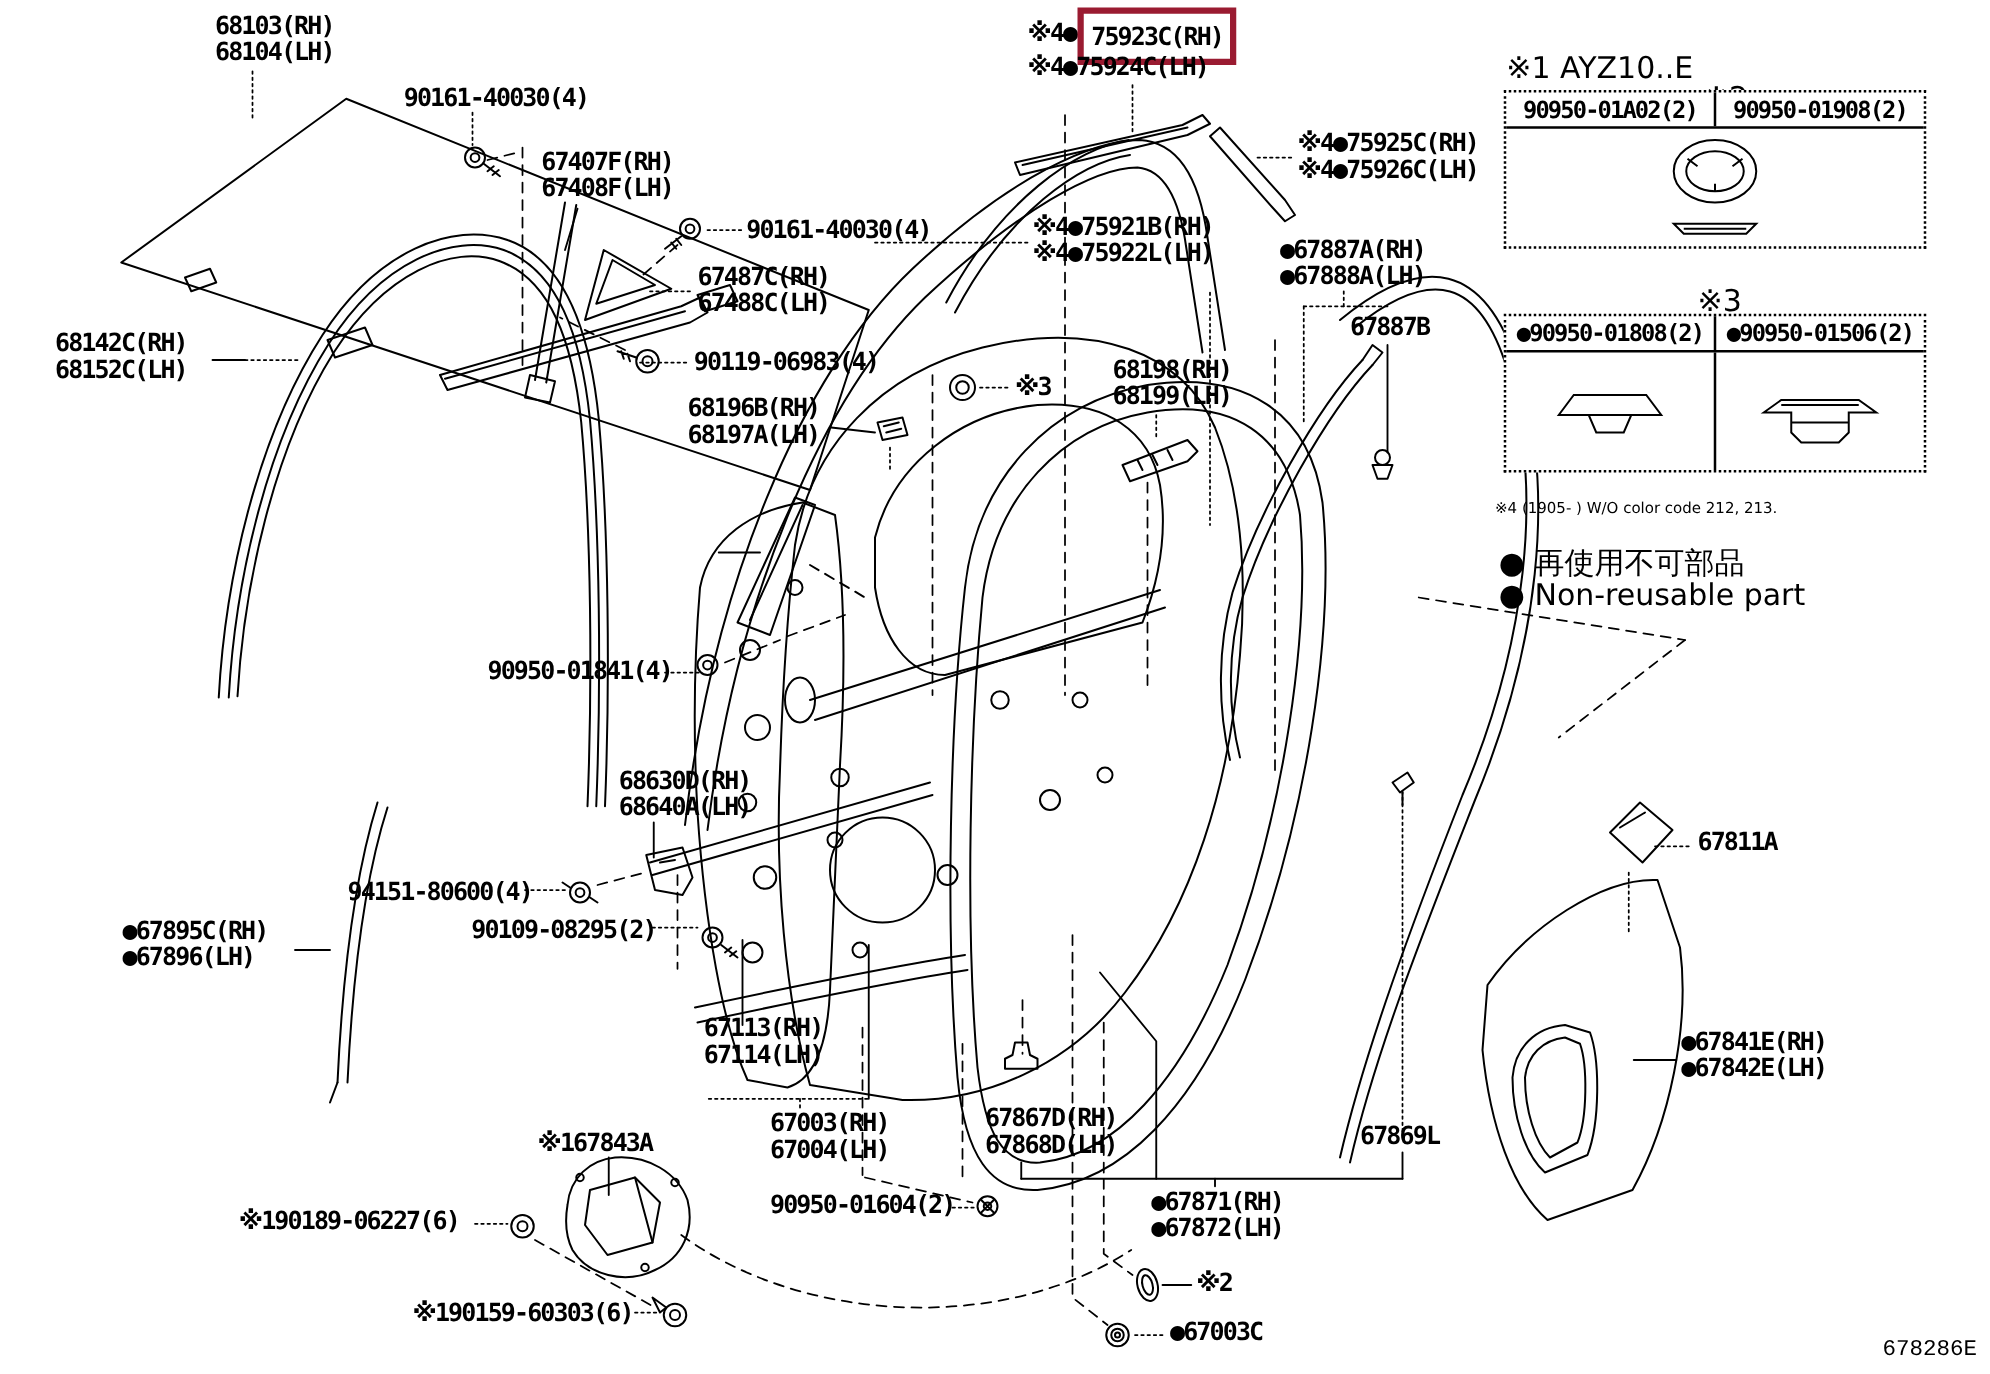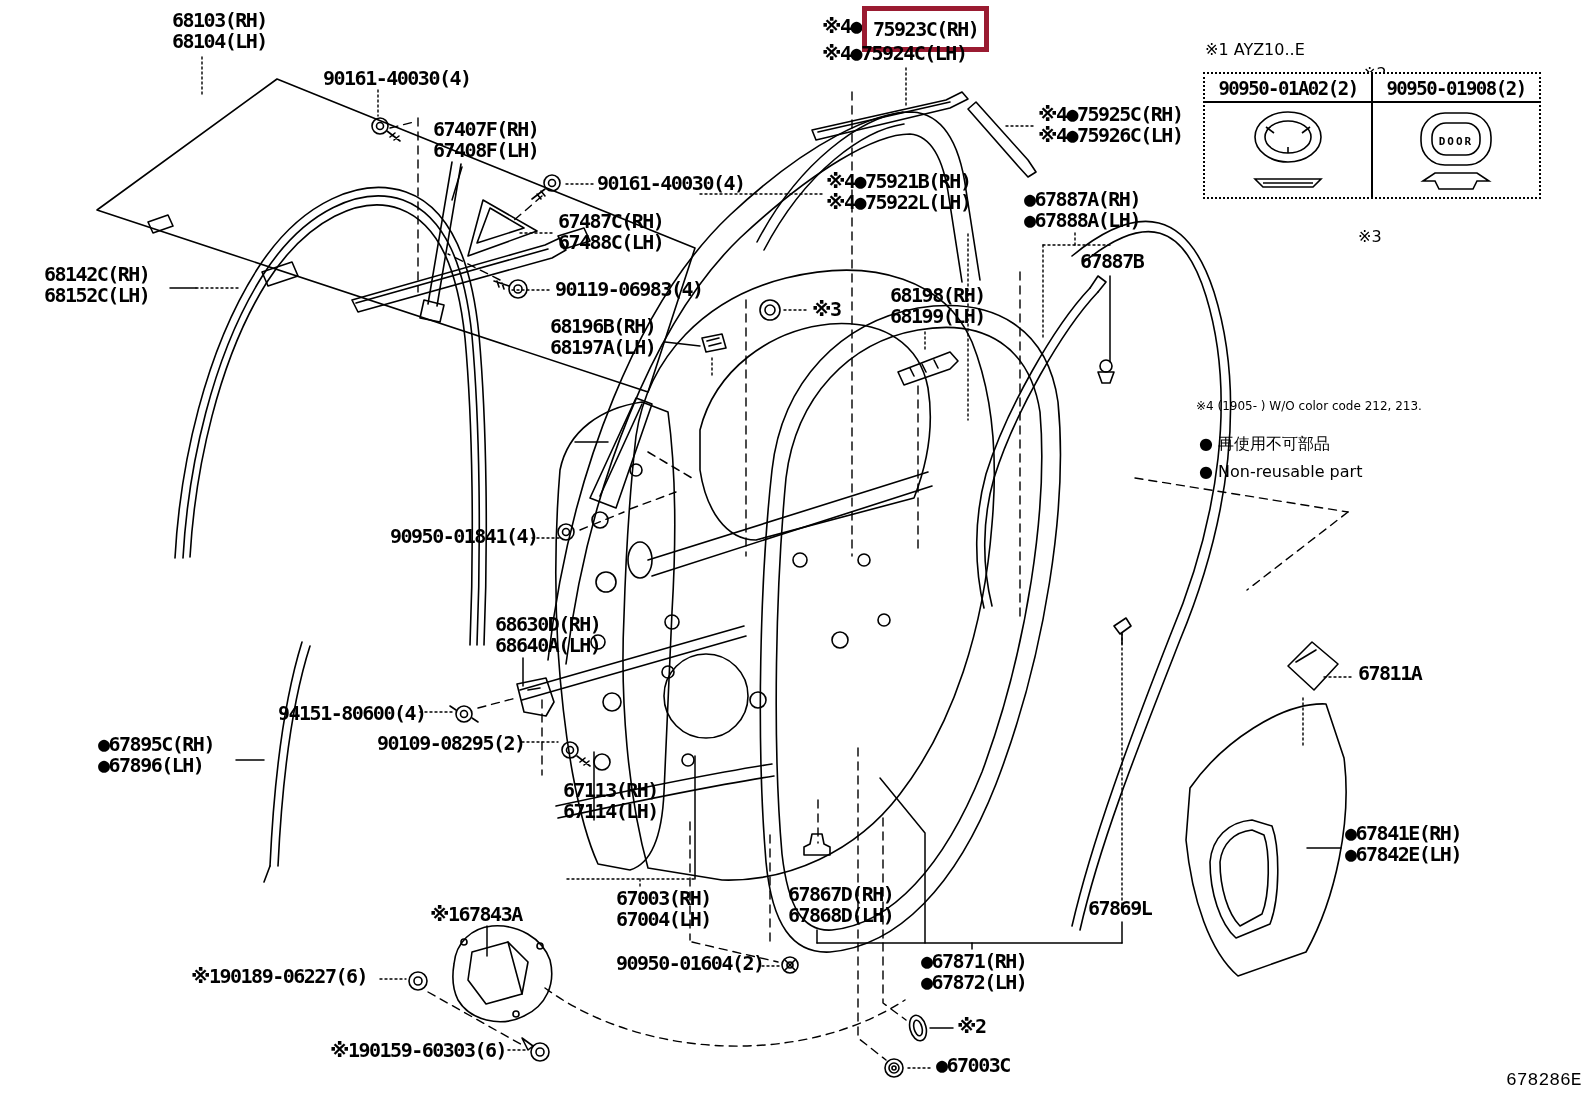--- a/index.html
+++ b/index.html
@@ -7,21 +7,21 @@
          font-family:"DejaVu Sans Mono","DejaVu Sans",monospace;color:#000;padding-left:24px;}
   svg.art{position:absolute;left:0;top:0;}
   .lbl{position:absolute;font-weight:bold;font-size:20px;line-height:21px;
        letter-spacing:-1.5px;white-space:nowrap;}
   .lbl .ln{display:block;}
   .sm{font-size:19px;}
   .hlbox{position:absolute;border:5px solid #9a1b31;display:flex;align-items:center;
          padding:0 6px;font-weight:bold;font-size:20px;letter-spacing:-1.5px;white-space:nowrap;}
   .note{position:absolute;font-family:"DejaVu Sans",sans-serif;font-weight:normal;
         font-size:12px;white-space:nowrap;letter-spacing:0;}
-  .note.big{font-size:16px;}
+  .note.big{font-size:24px;}
   .ptable{position:absolute;border:2px dotted #000;box-sizing:border-box;background:#fff;}
   .ptrow{display:flex;width:100%;box-sizing:border-box;}
   .ptrow.head{height:29px;border-bottom:2px solid #000;}
   .ptrow.body{height:94px;}
   .ptcell{flex:1;display:flex;align-items:center;justify-content:center;
           font-weight:bold;font-size:19px;letter-spacing:-1.5px;box-sizing:border-box;}
   .ptcell.r{border-left:2px solid #000;}
   .code{position:absolute;font-size:18px;letter-spacing:0;font-family:Liberation Mono, monospace;}
 </style>
 </head>
@@ -339,21 +339,21 @@
 <div class="lbl" style="left:495px;top:614px">
   <span class="ln">68630D(RH)</span>
       <span class="ln">68640A(LH)</span>
 </div>
 <div class="lbl" style="left:278px;top:703px">94151-80600(4)</div>
 <div class="lbl" style="left:377px;top:733px">90109-08295(2)</div>
 <div class="lbl" style="left:98px;top:734px">
   <span class="ln">●67895C(RH)</span>
       <span class="ln">●67896(LH)</span>
 </div>
-<div class="lbl" style="left:563px;top:780px">
+<div class="lbl" style="left:563px;top:812px">
   <span class="ln">67113(RH)</span>
       <span class="ln">67114(LH)</span>
 </div>
 <div class="lbl" style="left:616px;top:888px">
   <span class="ln">67003(RH)</span>
       <span class="ln">67004(LH)</span>
 </div>
 <div class="lbl" style="left:430px;top:904px">※167843A</div>
 <div class="lbl" style="left:191px;top:966px">※190189-06227(6)</div>
 <div class="lbl" style="left:330px;top:1040px">※190159-60303(6)</div>
@@ -410,33 +410,45 @@
   <div class="ptrow body">
     <div class="ptcell">
       <svg width="110" height="90" viewBox="0 0 110 90" fill="none" stroke="#000" stroke-width="1.6">
         <ellipse cx="55" cy="32" rx="33" ry="25"></ellipse>
             <ellipse cx="55" cy="32" rx="23" ry="16"></ellipse>
         <path d="M33,22 l8,6 M77,22 l-8,6 M55,48 v-6"></path>
         <path d="M22,74 L88,74 L80,82 L30,82 Z"></path>
             <path d="M30,78 H80"></path>
       </svg>
     </div>
+  </div>
+</div>
+
+<div class="note big" style="left:1358px;top:227px">※3</div>
+
+<div class="ptable" style="left:1203px;top:251px;width:338px;height:127px">
+  <div class="ptrow head">
+    <div class="ptcell">●90950-01808(2)</div>
+    <div class="ptcell r">●90950-01506(2)</div>
+  </div>
+  <div class="ptrow body">
+    <div class="ptcell">
+      <svg width="110" height="90" viewBox="0 0 110 90" fill="none" stroke="#000" stroke-width="1.6">
+        <path d="M14,48 L26,32 H84 L96,48 H72 L66,62 H44 L38,48 Z"></path>
+            <path d="M38,48 H72"></path>
+      </svg>
+    </div>
     <div class="ptcell r">
       <svg width="110" height="90" viewBox="0 0 110 90" fill="none" stroke="#000" stroke-width="1.6">
-        <rect x="20" y="8" width="70" height="52" rx="24"></rect>
-            <rect x="31" y="18" width="48" height="32" rx="14"></rect>
-        <text x="55" y="40" text-anchor="middle" font-size="11" letter-spacing="2" fill="#000" stroke="none" font-family="DejaVu Sans Mono, monospace">DOOR</text>
-        <path d="M22,76 L34,68 H76 L88,76 L76,76 L72,84 H38 L34,76 Z"></path>
+        <path d="M10,46 L24,36 H86 L100,46 L78,46 L78,62 L70,70 H40 L32,62 L32,46 Z"></path>
+        <path d="M24,40 H86 M32,54 H78"></path>
       </svg>
     </div>
   </div>
 </div>
 
-<div class="note big" style="left:1358px;top:227px">※3</div>
-
-
 <div class="note" style="left:1196px;top:399px">※4 (1905-      )  W/O color code 212, 213.</div>
 <div class="note big" style="left:1199px;top:434px">● 再使用不可部品</div>
 <div class="note big" style="left:1199px;top:462px">● Non-reusable part</div>
 
 <div class="code" style="left:1506px;top:1070px">678286E</div>
 
 </div>
 
 </body></html>

